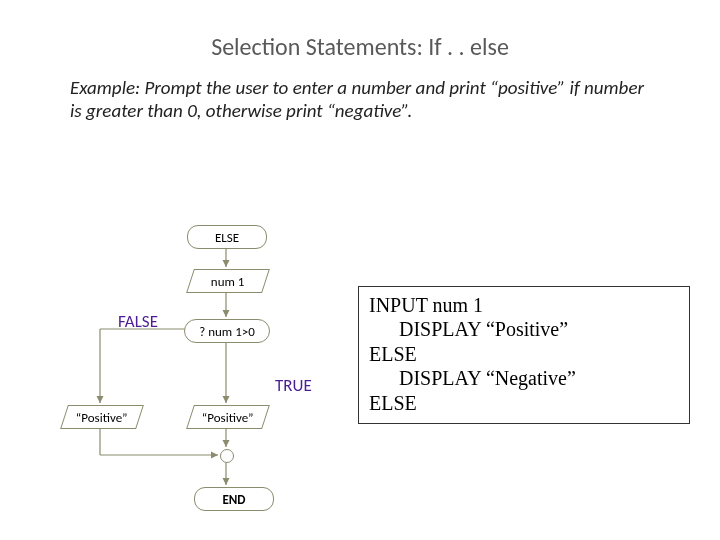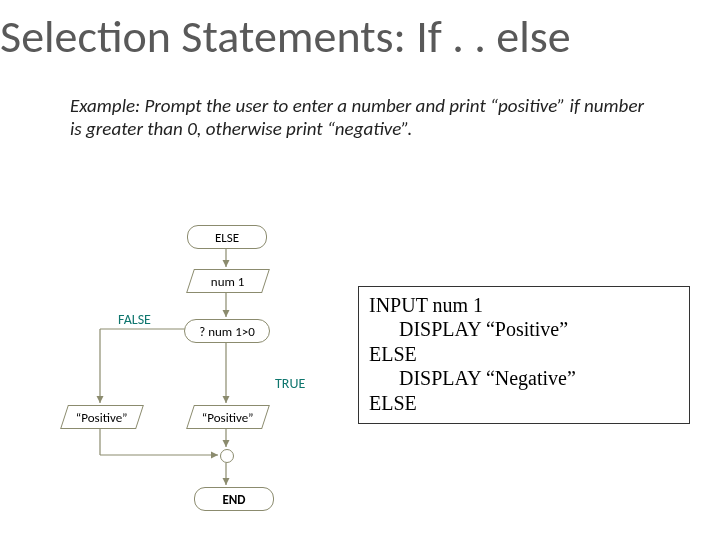--- a/index.html
+++ b/index.html
@@ -5,24 +5,24 @@
   body {
     margin: 0;
     padding: 0;
     width: 720px;
     height: 540px;
     font-family: Calibri, Arial, sans-serif;
     background: #fff;
     position: relative;
   }
   .title {
-    text-align: left;
-    font-size: 46px;
+    text-align: center;
+    font-size: 24px;
     color: #595959;
-    margin-top: 8px;
+    margin-top: 32px;
     font-weight: 400;
   }
   .example {
     margin: 10px 70px 0 70px;
     font-size: 19px;
     color: #222;
     line-height: 1.2;
     font-style: italic;
   }
   .flowchart {
@@ -56,22 +56,22 @@
   .io span {
     transform: skewX(18deg);
     display: block;
   }
   .process {
     width: 84px;
     height: 22px;
   }
   .label {
     position: absolute;
-    font-size: 14px;
-    color: #0f766e;
+    font-size: 17px;
+    color: #4c1d95;
   }
   .connector {
     position: absolute;
     width: 12px;
     height: 12px;
     border: 1px solid #8b8b6e;
     border-radius: 50%;
     background: #fff;
   }
   svg.arrows {

